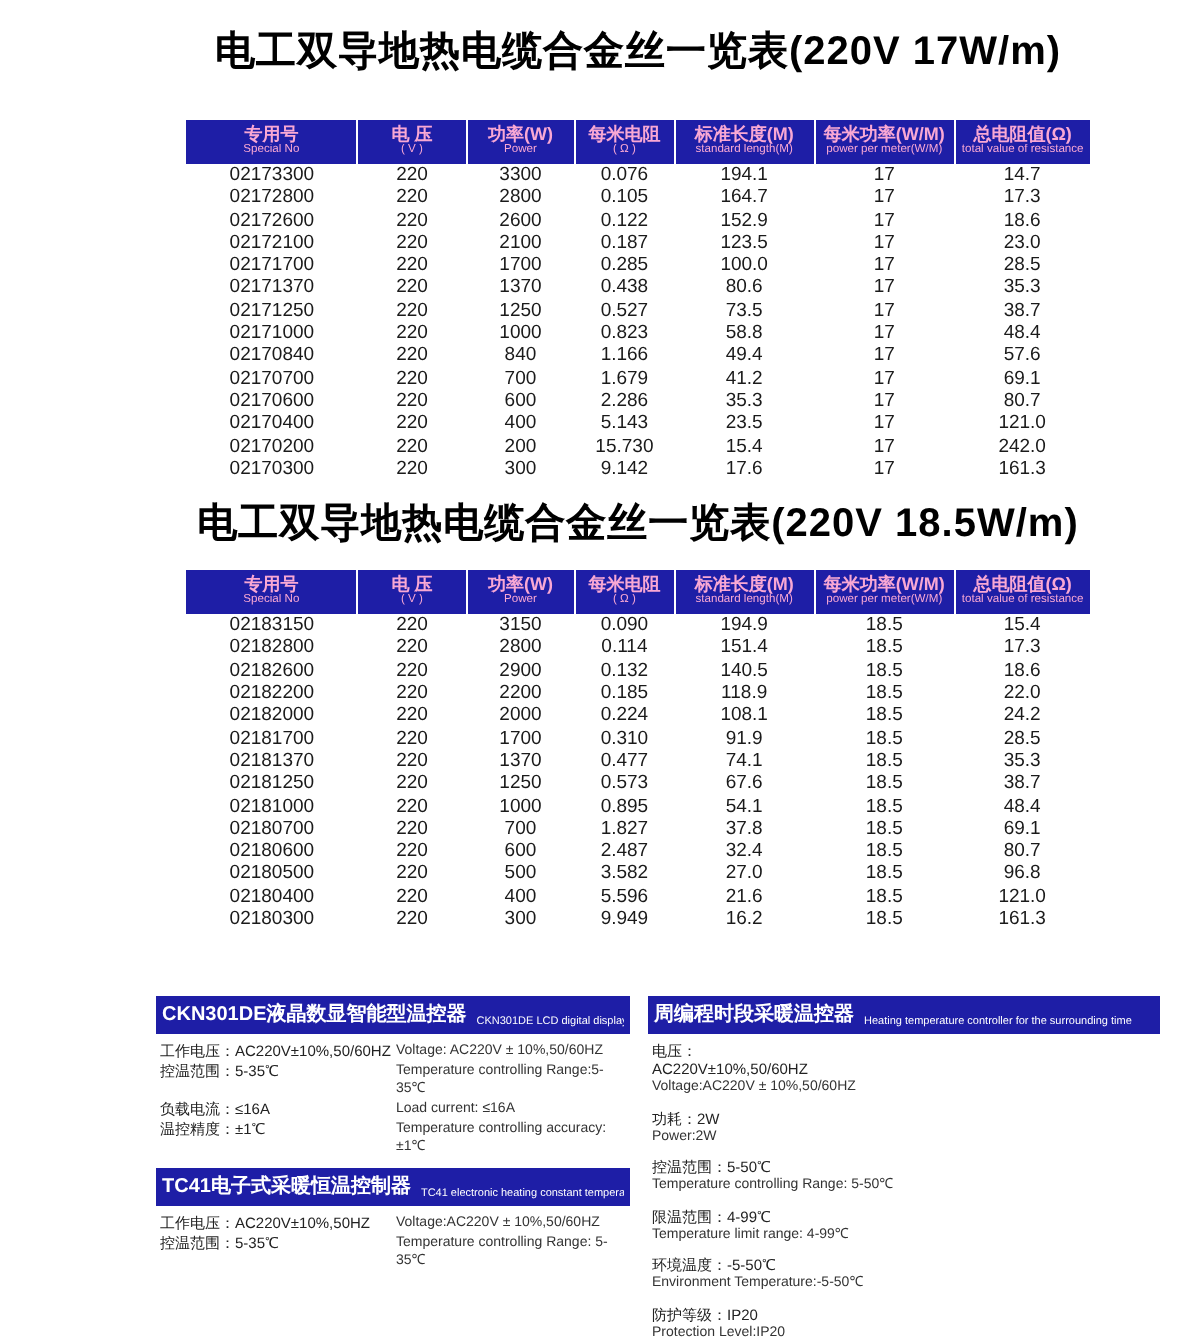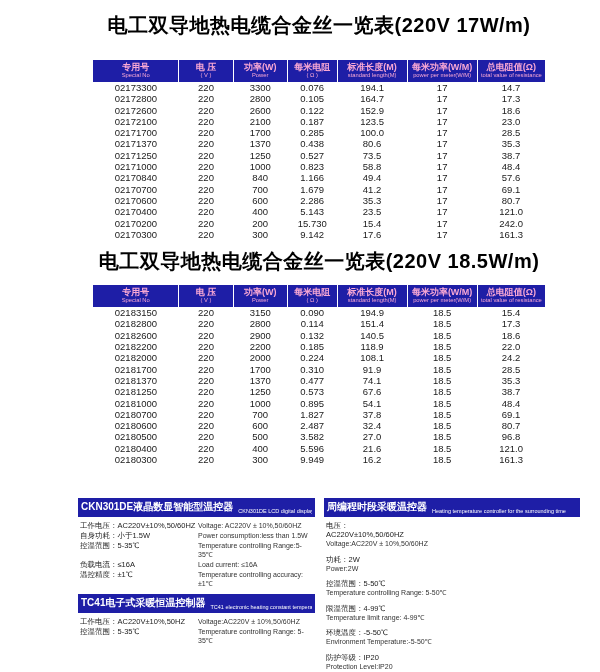--- a/index.html
+++ b/index.html
@@ -403,24 +403,20 @@
       <div class="spec-bar">
         <span class="bar-cn">CKN301DE液晶数显智能型温控器</span>
         <span class="bar-en">CKN301DE LCD digital display intelligent temperature controller</span>
       </div>
       <div class="spec-rows">
           <div class="spec-row">
             <div class="spec-cn">工作电压：AC220V±10%,50/60HZ</div>
             <div class="spec-en">Voltage: AC220V ± 10%,50/60HZ</div>
           </div>
           <div class="spec-row">
-            <div class="spec-cn">自身功耗：小于1.5W</div>
-            <div class="spec-en">Power consumption:less than 1.5W</div>
-          </div>
-          <div class="spec-row">
             <div class="spec-cn">控温范围：5-35℃</div>
             <div class="spec-en">Temperature controlling Range:5-35℃</div>
           </div>
           <div class="spec-row">
             <div class="spec-cn">负载电流：≤16A</div>
             <div class="spec-en">Load current: ≤16A</div>
           </div>
           <div class="spec-row">
             <div class="spec-cn">温控精度：±1℃</div>
             <div class="spec-en">Temperature controlling accuracy: ±1℃</div>

